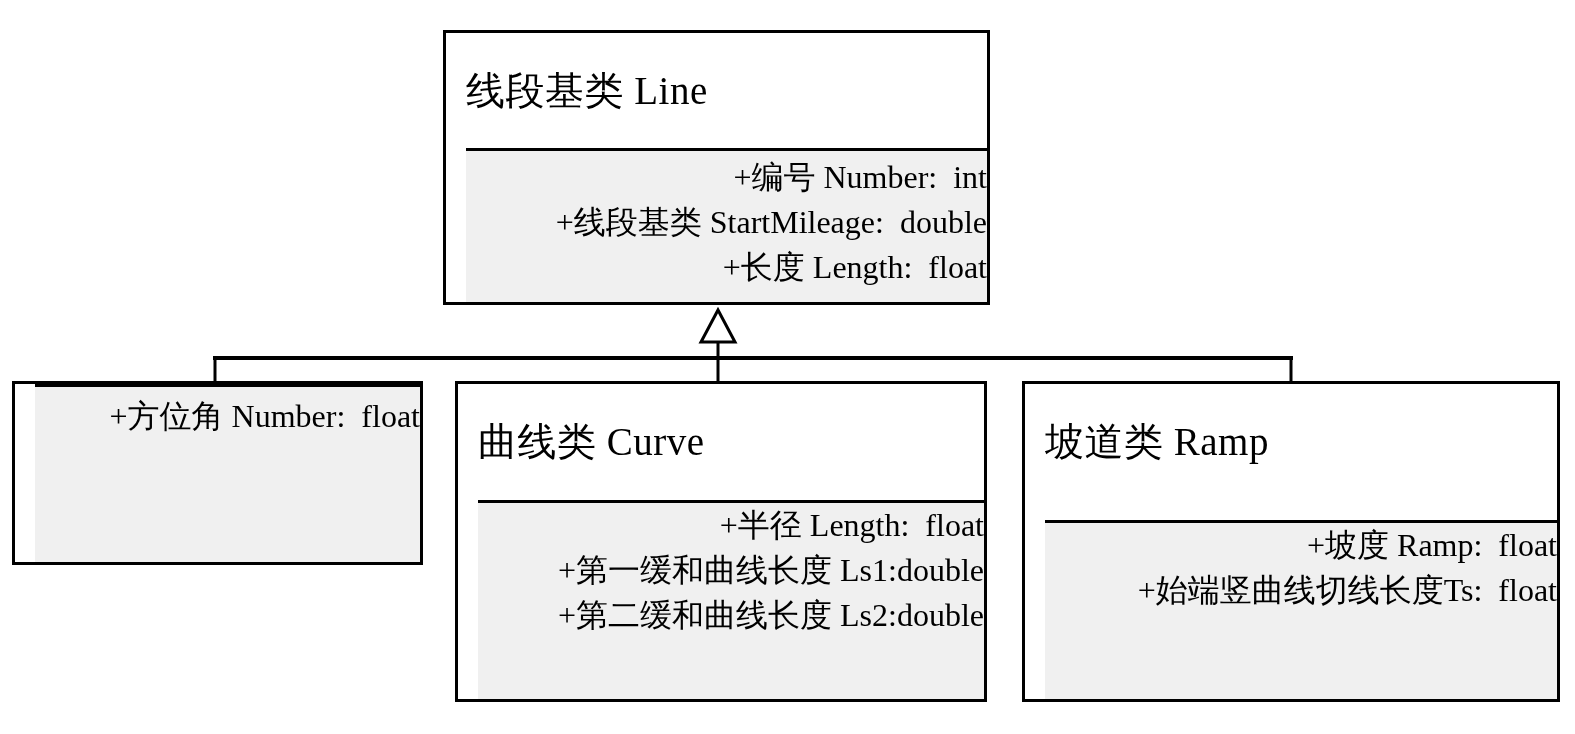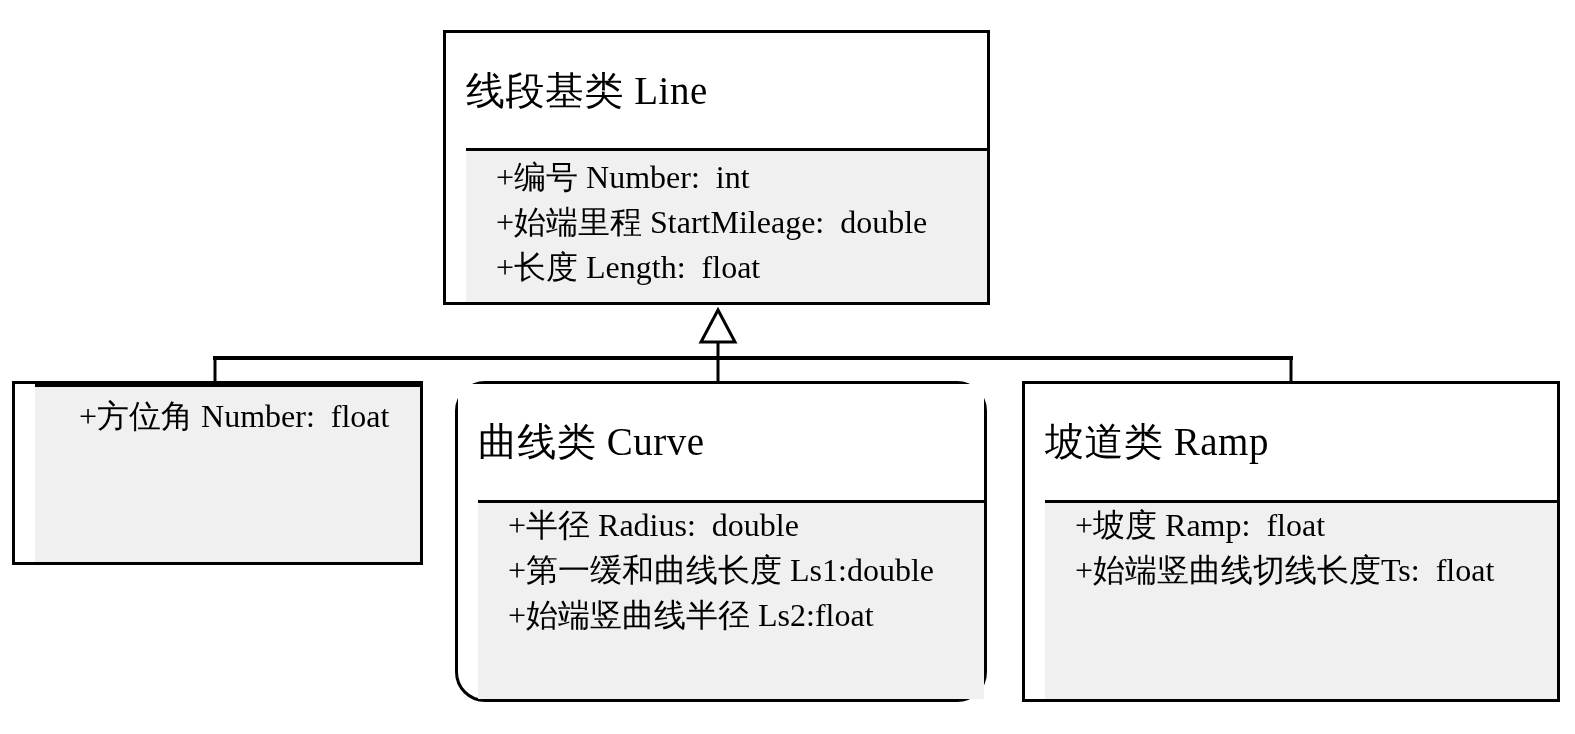--- a/index.html
+++ b/index.html
@@ -17,20 +17,21 @@
     color: #000000;
     overflow: hidden;
   }
   .class-box {
     position: absolute;
     box-sizing: border-box;
     border: 3px solid #000000;
     background: #ffffff;
     display: flex;
     flex-direction: column;
+    text-align: right;
   }
   .class-title {
     box-sizing: border-box;
     display: flex;
     align-items: center;
     padding-left: 20px;
     font-size: 39px;
     letter-spacing: 0.5px;
     background: #ffffff;
     white-space: pre;
@@ -45,22 +46,22 @@
   }
   .attr-row {
     font-size: 32px;
     line-height: 45px;
     white-space: pre;
   }
   
   #box-line      { left: 443px;  top: 30px;  width: 547px; height: 275px; }
   #box-line .class-title { height: 115px; }
   #box-straight  { left: 12px;   top: 381px; width: 411px; height: 184px; }
-  #box-curve     { left: 455px;  top: 381px; width: 532px; height: 321px; border-radius: 30px; }
-  #box-ramp      { left: 1022px; top: 381px; width: 538px; height: 321px; }
+  #box-curve     { left: 455px;  top: 381px; width: 532px; height: 321px; }
+  #box-ramp      { left: 1022px; top: 381px; width: 538px; height: 321px; gap: 20px; }
   #box-straight .class-title,
   #box-curve .class-title,
   #box-ramp .class-title { height: 116px; }
   #box-straight .class-attrs { padding-left: 44px; padding-top: 7px; }
   #box-line .class-attrs { padding-top: 4px; }
 
   #connector-svg {
     position: absolute;
     left: 0;
     top: 0;
@@ -73,21 +74,21 @@
 </style>
 </head>
 <body>
 
 <div id="canvas">
 
   <div class="class-box" id="box-line">
     <div class="class-title">线段基类 Line</div>
     <div class="class-attrs">
       <div class="attr-row">+编号 Number:  int</div>
-      <div class="attr-row">+始端里程 StartMileage:  double</div>
+      <div class="attr-row">+线段基类 StartMileage:  double</div>
       <div class="attr-row">+长度 Length:  float</div>
     </div>
   </div>
 
   <svg id="connector-svg" viewBox="0 0 1575 734" xmlns="http://www.w3.org/2000/svg">
     <polygon points="718,310 701,342 735,342"></polygon>
     <line x1="718" y1="342" x2="718" y2="360" stroke-width="3"></line>
     <line x1="213" y1="358" x2="1293" y2="358" stroke-width="4"></line>
     <line x1="215" y1="356" x2="215" y2="383" stroke-width="3"></line>
     <line x1="718" y1="356" x2="718" y2="383" stroke-width="3"></line>
@@ -96,23 +97,23 @@
 
   <div class="class-box" id="box-straight">
     <div class="class-attrs">
       <div class="attr-row">+方位角 Number:  float</div>
     </div>
   </div>
 
   <div class="class-box" id="box-curve">
     <div class="class-title">曲线类 Curve</div>
     <div class="class-attrs">
-      <div class="attr-row">+半径 Radius:  double</div>
+      <div class="attr-row">+半径 Length:  float</div>
       <div class="attr-row">+第一缓和曲线长度 Ls1:double</div>
-      <div class="attr-row">+始端竖曲线半径 Ls2:float</div>
+      <div class="attr-row">+第二缓和曲线长度 Ls2:double</div>
     </div>
   </div>
 
   <div class="class-box" id="box-ramp">
     <div class="class-title">坡道类 Ramp</div>
     <div class="class-attrs">
       <div class="attr-row">+坡度 Ramp:  float</div>
       <div class="attr-row">+始端竖曲线切线长度Ts:  float</div>
     </div>
   </div>

